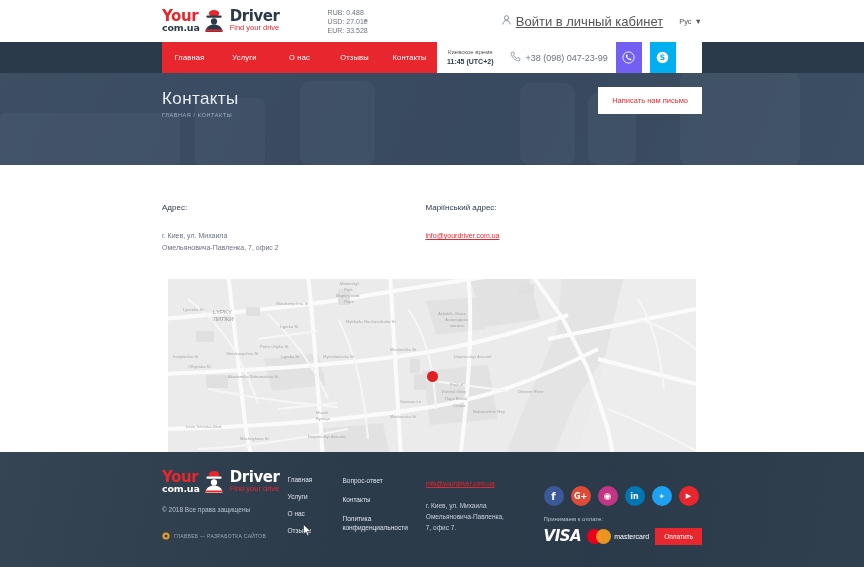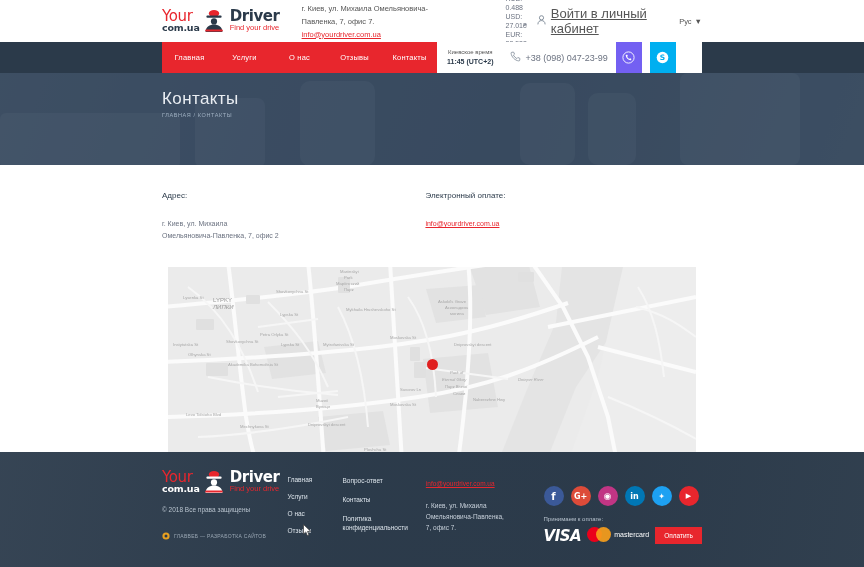--- a/index.html
+++ b/index.html
@@ -19,21 +19,21 @@
     padding: 0 0 0 0;
     position: relative;
   }
   .topbar-inner {
     width: 540px; margin: 0 auto;
     display: flex; align-items: center; height: 42px;
   }
   .logo { display: flex; align-items: center; gap: 3px; }
   .logo-your {
     font-family: "DejaVu Sans", sans-serif;
-    font-weight: normal; font-size: 15px; color: #e8262d;
+    font-weight: bold; font-size: 15px; color: #e8262d;
     line-height: 13px; letter-spacing: -0.4px;
   }
   .logo-com {
     font-family: "DejaVu Sans", sans-serif;
     font-weight: bold; font-size: 9.5px; color: #2b3a4a;
     line-height: 10px; letter-spacing: -0.2px;
   }
   .logo-left { display:flex; flex-direction: column; }
   .logo-driver {
     font-family: "DejaVu Sans", sans-serif;
@@ -89,21 +89,21 @@
   .hero-inner { position: relative; z-index: 3; width: 540px; margin: 0 auto; padding-top: 16px; }
   .hero-title { font-size: 17px; color: #e9edf2; font-weight: normal; letter-spacing: .4px; }
   .hero-crumb { font-size: 5.5px; color: #9fb0c2; margin-top: 3px; letter-spacing: .6px; }
   .hero-btn {
     position: absolute; right: 0; top: 14px;
     background: #fff; color: #e8262d; font-size: 7.5px;
     padding: 9px 14px; border: none; cursor: pointer; white-space: nowrap;
   }
 
   
-  .contacts { width: 540px; margin: 0 auto; padding-top: 26px; display: flex; }
+  .contacts { width: 540px; margin: 12px auto; padding-top: 26px; display: flex; }
   .c-col { flex: 1; }
   .c-col.c-mid { flex: 1.05; }
   .c-h { font-size: 8px; color: #2b3a4a; margin-bottom: 18px; }
   .c-t { font-size: 7px; color: #6b7280; line-height: 12px; }
   .c-t a { color: #e8262d; text-decoration: underline; font-size: 7px; }
   .c-phone { font-size: 7px; color: #6b7280; line-height: 11.5px; }
 
   
   .map-wrap { width: 528px; margin: 25px auto 0; height: 195px; position: relative;
     background: #ebebeb; overflow: hidden; }
@@ -134,21 +134,21 @@
   .f-contact a { font-size: 6.5px; color: #e8262d; text-decoration: underline; }
   .f-addr { font-size: 6.5px; color: #c7d0da; line-height: 11px; margin-top: 12px; }
   .f-right { flex: 1; padding-top: 8px; }
   .f-socials { display: flex; gap: 7px; margin-top: 8px; }
   .soc { width: 20px; height: 20px; border-radius: 50%; display:flex;
     align-items:center;justify-content:center; color:#fff; font-size: 10px;
     font-family: "DejaVu Sans", sans-serif; font-weight: bold; }
   .s-fb{background:#3b5998}.s-gp{background:#dd4b39}.s-ig{background:#c13584}
   .s-li{background:#0077b5}.s-tw{background:#1da1f2}.s-yt{background:#e8262d}
   .f-pay-lbl { font-size: 6px; color: #b7c2cd; margin-top: 10px; }
-  .f-pay { display: flex; align-items: flex-start; gap: 6px; margin-top: 5px; }
+  .f-pay { display: flex; align-items: center; gap: 6px; margin-top: 5px; }
   .visa { font-family:"DejaVu Sans",sans-serif; font-weight:bold; font-style:italic;
     font-size: 15px; color: #fff; letter-spacing: -.5px; }
   .mc { display:flex; align-items:center; gap:3px; }
   .mc-circles { position: relative; width: 24px; height: 15px; }
   .mc-c { position:absolute; width:15px;height:15px;border-radius:50%; top:0;}
   .mc-r{background:#eb001b; left:0;} .mc-y{background:#f79e1b; left:9px; opacity:.92;}
   .mc-txt { font-size: 7px; color: #fff; }
   .pay-btn { background:#e8262d;color:#fff;border:none;font-size:6.5px;
     padding: 5px 9px; cursor:pointer; }
 
@@ -175,24 +175,20 @@
             <path d="M2.6 23 C2.6 17.6 7 15.6 11 15.6 C15 15.6 19.4 17.6 19.4 23 Z" fill="#2b3a4a"></path>
             <rect x="2.2" y="20.4" width="17.6" height="2.2" rx="1" fill="#e8262d"></rect>
           </svg>
         </span>
         <div class="logo-right">
           <span class="logo-driver">Driver</span>
           <span class="logo-tag">Find your drive</span>
         </div>
       </div>
 
-      <div class="hdr-addr">
-        <div>г. Киев, ул. Михаила Омельяновича-Павленка, 7, офис 7.</div>
-        <a href="#">info@yourdriver.com.ua</a>
-      </div>
 
       <div class="hdr-rates">
         <div>RUB: 0.488</div>
         <div>USD: 27.01₴</div>
         <div>EUR: 33.528</div>
       </div>
 
       <div class="hdr-user">
         <span>
           <svg width="9" height="10" viewBox="0 0 9 10">
@@ -251,31 +247,32 @@
   <div class="hero">
     <div class="hero-shape" style="left:0;top:40px;width:180px;height:55px;border-radius:6px;"></div>
     <div class="hero-shape" style="left:195px;top:25px;width:70px;height:70px;border-radius:8px;"></div>
     <div class="hero-shape" style="left:300px;top:8px;width:75px;height:85px;border-radius:10px;"></div>
     <div class="hero-shape" style="left:520px;top:10px;width:55px;height:82px;border-radius:10px;"></div>
     <div class="hero-shape" style="left:588px;top:20px;width:48px;height:72px;border-radius:10px;"></div>
     <div class="hero-shape" style="left:680px;top:0;width:120px;height:92px;border-radius:8px;"></div>
     <div class="hero-inner">
       <h1 class="hero-title">Контакты</h1>
       <div class="hero-crumb">ГЛАВНАЯ / КОНТАКТЫ</div>
+      <button class="hero-btn">Написать нам письмо</button>
     </div>
   </div>
 
   <div class="contacts">
     <div class="c-col">
       <div class="c-h">Адрес:</div>
       <div class="c-t">г. Киев, ул. Михаила</div>
       <div class="c-t">Омельяновича-Павленка, 7, офис 2</div>
     </div>
     <div class="c-col c-mid">
-      <div class="c-h">Электронный оплате:</div>
+      <div class="c-h">Маріїнський адрес:</div>
       <div class="c-t"><a href="#">info@yourdriver.com.ua</a></div>
     </div>
   </div>
 
   <div class="map-wrap">
     <svg class="map-svg" viewBox="0 0 528 195">
       <rect width="528" height="195" fill="#ebebeb"></rect>
 
       <path d="M395 -10 L470 0 L448 60 L408 120 L378 195 L330 195 L360 120 L388 55 Z" fill="#e4e4e4"></path>
       <path d="M455 0 L528 0 L528 195 L400 195 L430 110 Z" fill="#ededed"></path>

